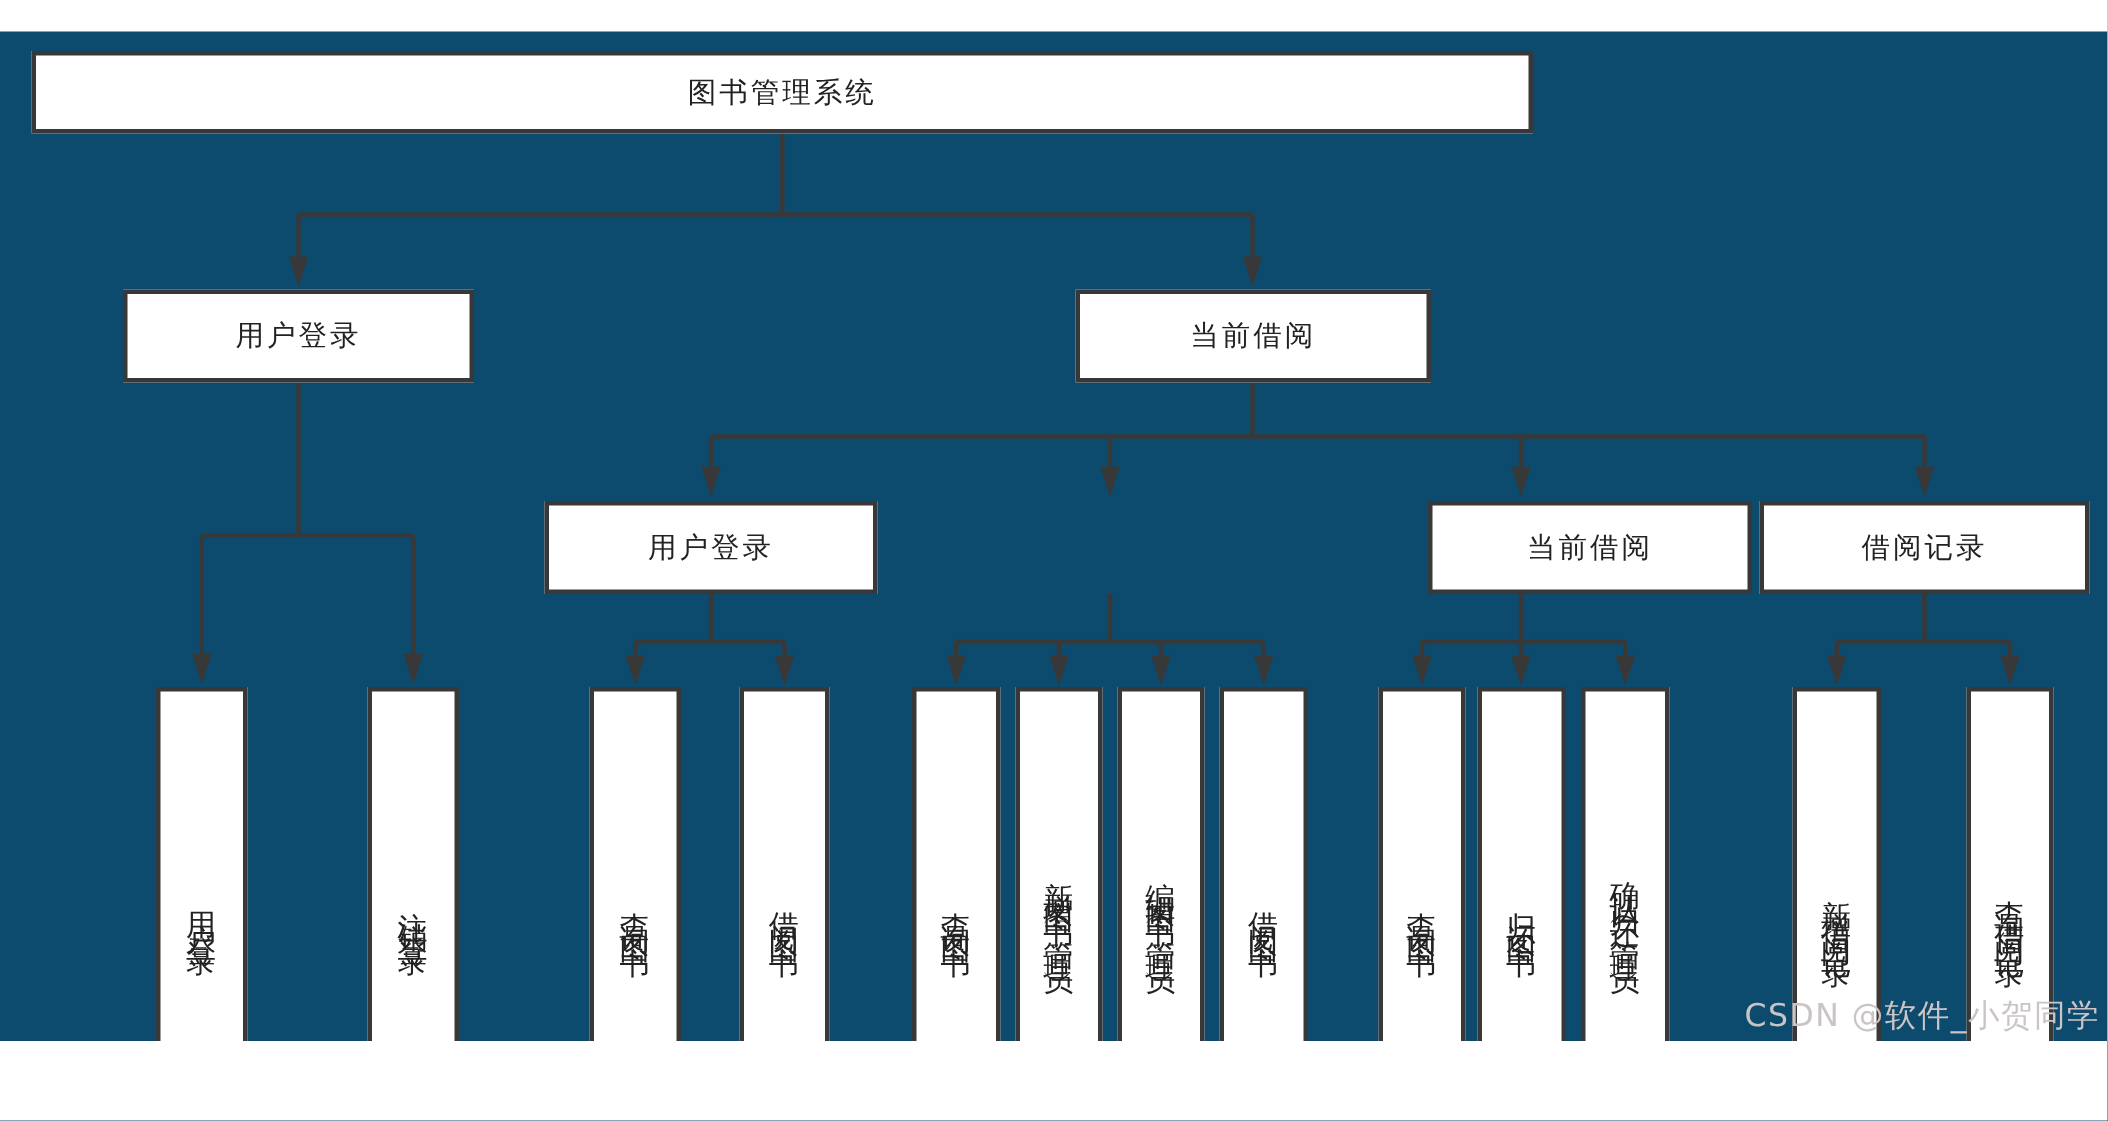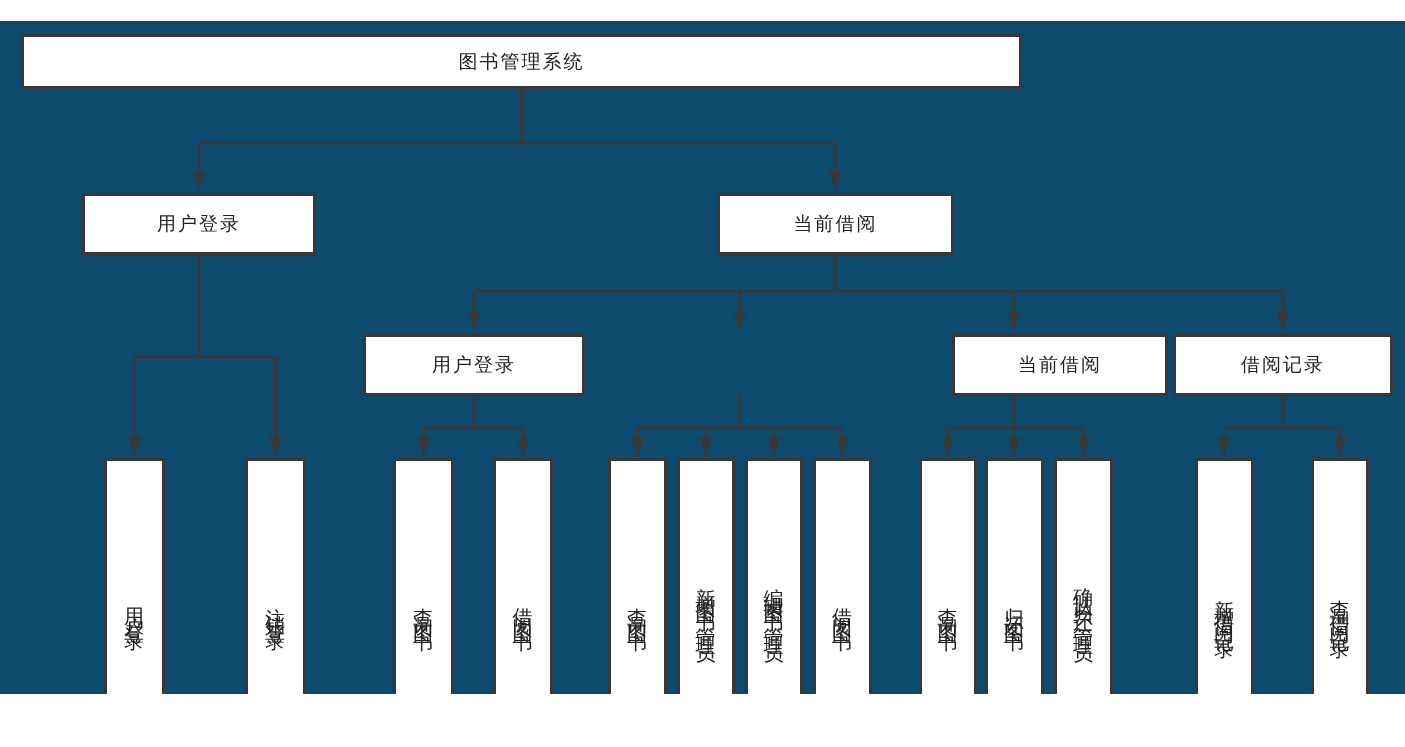--- a/index.html
+++ b/index.html
@@ -146,14 +146,15 @@
     <span class="vtext">确认归还（管理员）</span>
   </div>
 
   <div class="node leaf" style="left:1195px;width:59px;">
     <span class="vtext">新增借阅记录</span>
   </div>
   <div class="node leaf" style="left:1311px;width:58px;">
     <span class="vtext">查询借阅记录</span>
   </div>
 
+  <div class="watermark">CSDN @软件_小贺同学</div>
 
 </div>
 
 </body></html>

